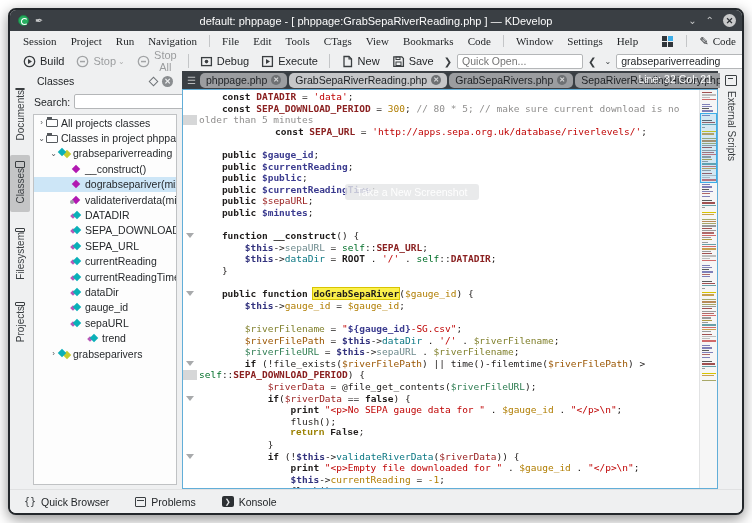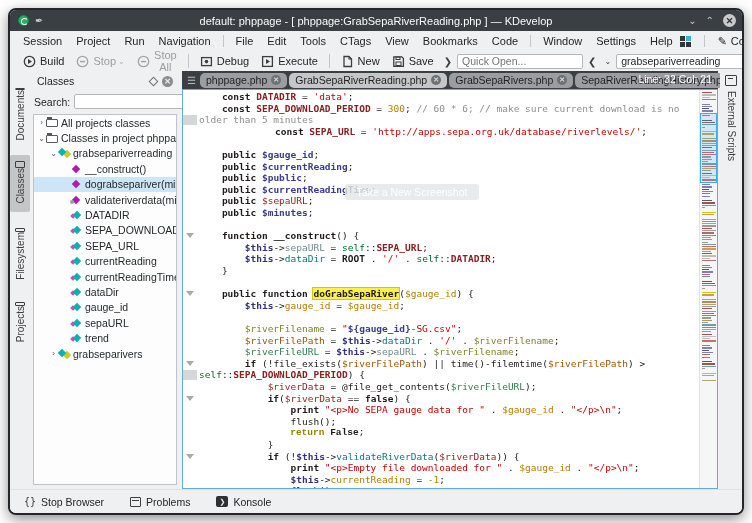--- a/index.html
+++ b/index.html
@@ -13,21 +13,21 @@
   #title-icons{position:absolute;left:8px;top:0;height:21px;display:flex;align-items:center;gap:6px;}
   .kdev-logo{width:11px;height:11px;border-radius:50%;background:#27ae60;border:1px solid #1d8348;position:relative;}
   .kdev-logo:before{content:"";position:absolute;left:2px;top:2px;width:5px;height:5px;border:1.4px solid #fff;border-right-color:transparent;border-radius:50%;}
   .pin-glyph{color:#c8c9ca;font-size:10px;line-height:10px;transform:rotate(0deg);}
   #title-text{width:100%;text-align:center;}
   #win-controls{position:absolute;right:6px;top:0;height:21px;display:flex;align-items:center;gap:9px;color:#c8c9ca;}
   .wc{font-size:10px;line-height:10px;cursor:default;}
   .wc-close{width:13px;height:13px;border-radius:50%;background:#c8c9ca;color:#2b2f33;display:flex;align-items:center;justify-content:center;font-size:9px;font-weight:bold;}
   
   #menubar{position:absolute;left:0;top:21px;right:0;height:20px;background:#eff0f1;
-    display:flex;align-items:center;font-size:11px;color:#232629;padding:0 6px;}
+    display:flex;align-items:center;font-size:11px;color:#232629;padding:0 6px;font-family:Liberation Serif, serif;}
   #menu-items{display:flex;align-items:center;}
   .mi{padding:2px 7px;border-radius:2px;}
   .msep{width:1px;height:12px;background:#c4c6c8;margin:0 5px;}
   #menu-right{margin-left:auto;display:flex;align-items:center;gap:8px;}
   .grid-icon{width:11px;height:11px;display:grid;grid-template-columns:5px 5px;grid-template-rows:5px 5px;gap:1px;}
   .grid-icon i{background:#31363b;}
   .grid-icon i:nth-child(2){background:#3daee9;}
   .pen-code{display:flex;align-items:center;gap:4px;font-size:11px;color:#232629;}
   
   #toolbar{position:absolute;left:0;top:41px;right:0;height:20px;background:#eff0f1;
@@ -364,21 +364,21 @@
             </span>
             <span>gauge_id</span>
           </div>
           <div class="trow" style="padding-left: 27px;">
             <span class="texp"></span>
             <span class="tico ico-field">
               <i class="dm"></i>
             </span>
             <span>sepaURL</span>
           </div>
-          <div class="trow" style="padding-left: 27px; align-items: center;">
+          <div class="trow" style="padding-left: 44px; align-items: center;">
             <span class="texp"></span>
             <span class="tico ico-field">
               <i class="dm"></i>
             </span>
             <span>trend</span>
           </div>
           <div class="trow" style="padding-left: 15px;">
             <span class="texp">›</span>
             <span class="tico ico-class">
               <i class="dm"></i>
@@ -417,21 +417,21 @@
               <div class="wrapm" style="top: 25.2px;"></div>
               <div class="fold" style="top: 143.2px;"></div>
               <div class="fold" style="top: 201.2px;"></div>
               <div class="fold" style="top: 270.8px;"></div>
               <div class="wrapm" style="top: 280.4px;"></div>
               <div class="fold" style="top: 305.6px;"></div>
               <div class="fold" style="top: 363.6px;"></div>
             </div>
           <div id="code-lines">
               <div class="cline" style="top: 1px;"><span class="tk-p">    </span><span class="tk-k">const</span><span class="tk-p"> </span><span class="tk-cn">DATADIR</span><span class="tk-p"> = </span><span class="tk-s">'data'</span><span class="tk-p">;</span></div>
-              <div class="cline" style="top: 12.6px;"><span class="tk-p">    </span><span class="tk-k">const</span><span class="tk-p"> </span><span class="tk-cn">SEPA_DOWNLOAD_PERIOD</span><span class="tk-p"> = </span><span class="tk-n">300</span><span class="tk-p">; </span><span class="tk-c">// 60 * 6; // make sure current download is no</span></div>
+              <div class="cline" style="top: 12.6px;"><span class="tk-p">    </span><span class="tk-k">const</span><span class="tk-p"> </span><span class="tk-cn">SEPA_DOWNLOAD_PERIOD</span><span class="tk-p"> = </span><span class="tk-n">300</span><span class="tk-p">; </span><span class="tk-c">// 80 * 5; // make sure current download is no</span></div>
               <div class="cline" style="top: 24.2px;"><span class="tk-c">older than 5 minutes</span></div>
               <div class="cline" style="top: 35.8px; text-align: center;"><span class="tk-p">    </span><span class="tk-k">const</span><span class="tk-p"> </span><span class="tk-cn">SEPA_URL</span><span class="tk-p"> = </span><span class="tk-s">'http://apps.sepa.org.uk/database/riverlevels/'</span><span class="tk-p">;</span></div>
               <div class="cline" style="top: 47.4px;"></div>
               <div class="cline" style="top: 59px;"><span class="tk-p">    </span><span class="tk-k">public</span><span class="tk-p"> </span><span class="tk-vn">$gauge_id</span><span class="tk-p">;</span></div>
               <div class="cline" style="top: 70.6px;"><span class="tk-p">    </span><span class="tk-k">public</span><span class="tk-p"> </span><span class="tk-vn">$currentReading</span><span class="tk-p">;</span></div>
               <div class="cline" style="top: 82.2px;"><span class="tk-p">    </span><span class="tk-k">public</span><span class="tk-p"> </span><span class="tk-vn">$public</span><span class="tk-p">;</span></div>
               <div class="cline" style="top: 93.8px;"><span class="tk-p">    </span><span class="tk-k">public</span><span class="tk-p"> </span><span class="tk-vn">$currentReadingTime</span><span class="tk-p">;</span></div>
               <div class="cline" style="top: 105.4px;"><span class="tk-p">    </span><span class="tk-k">public</span><span class="tk-p"> </span><span class="tk-vm">$sepaURL</span><span class="tk-p">;</span></div>
               <div class="cline" style="top: 117px;"><span class="tk-p">    </span><span class="tk-k">public</span><span class="tk-p"> </span><span class="tk-vn">$minutes</span><span class="tk-p">;</span></div>
               <div class="cline" style="top: 128.6px;"></div>
@@ -582,21 +582,21 @@
     <div id="rdock">
       <span class="ricon"></span>
       <span class="rlabel">External Scripts</span>
     </div>
 
   </div>
 
   <div id="bottombar">
       <div class="bitem">
         <span class="braces">{}</span>
-        <span>Stop Browser</span>
+        <span>Quick Browser</span>
       </div>
       <div class="bitem">
         <span class="prob-ico"></span>
         <span>Problems</span>
       </div>
       <div class="bitem">
         <span class="kons-ico">❯</span>
         <span>Konsole</span>
       </div>
     </div>

